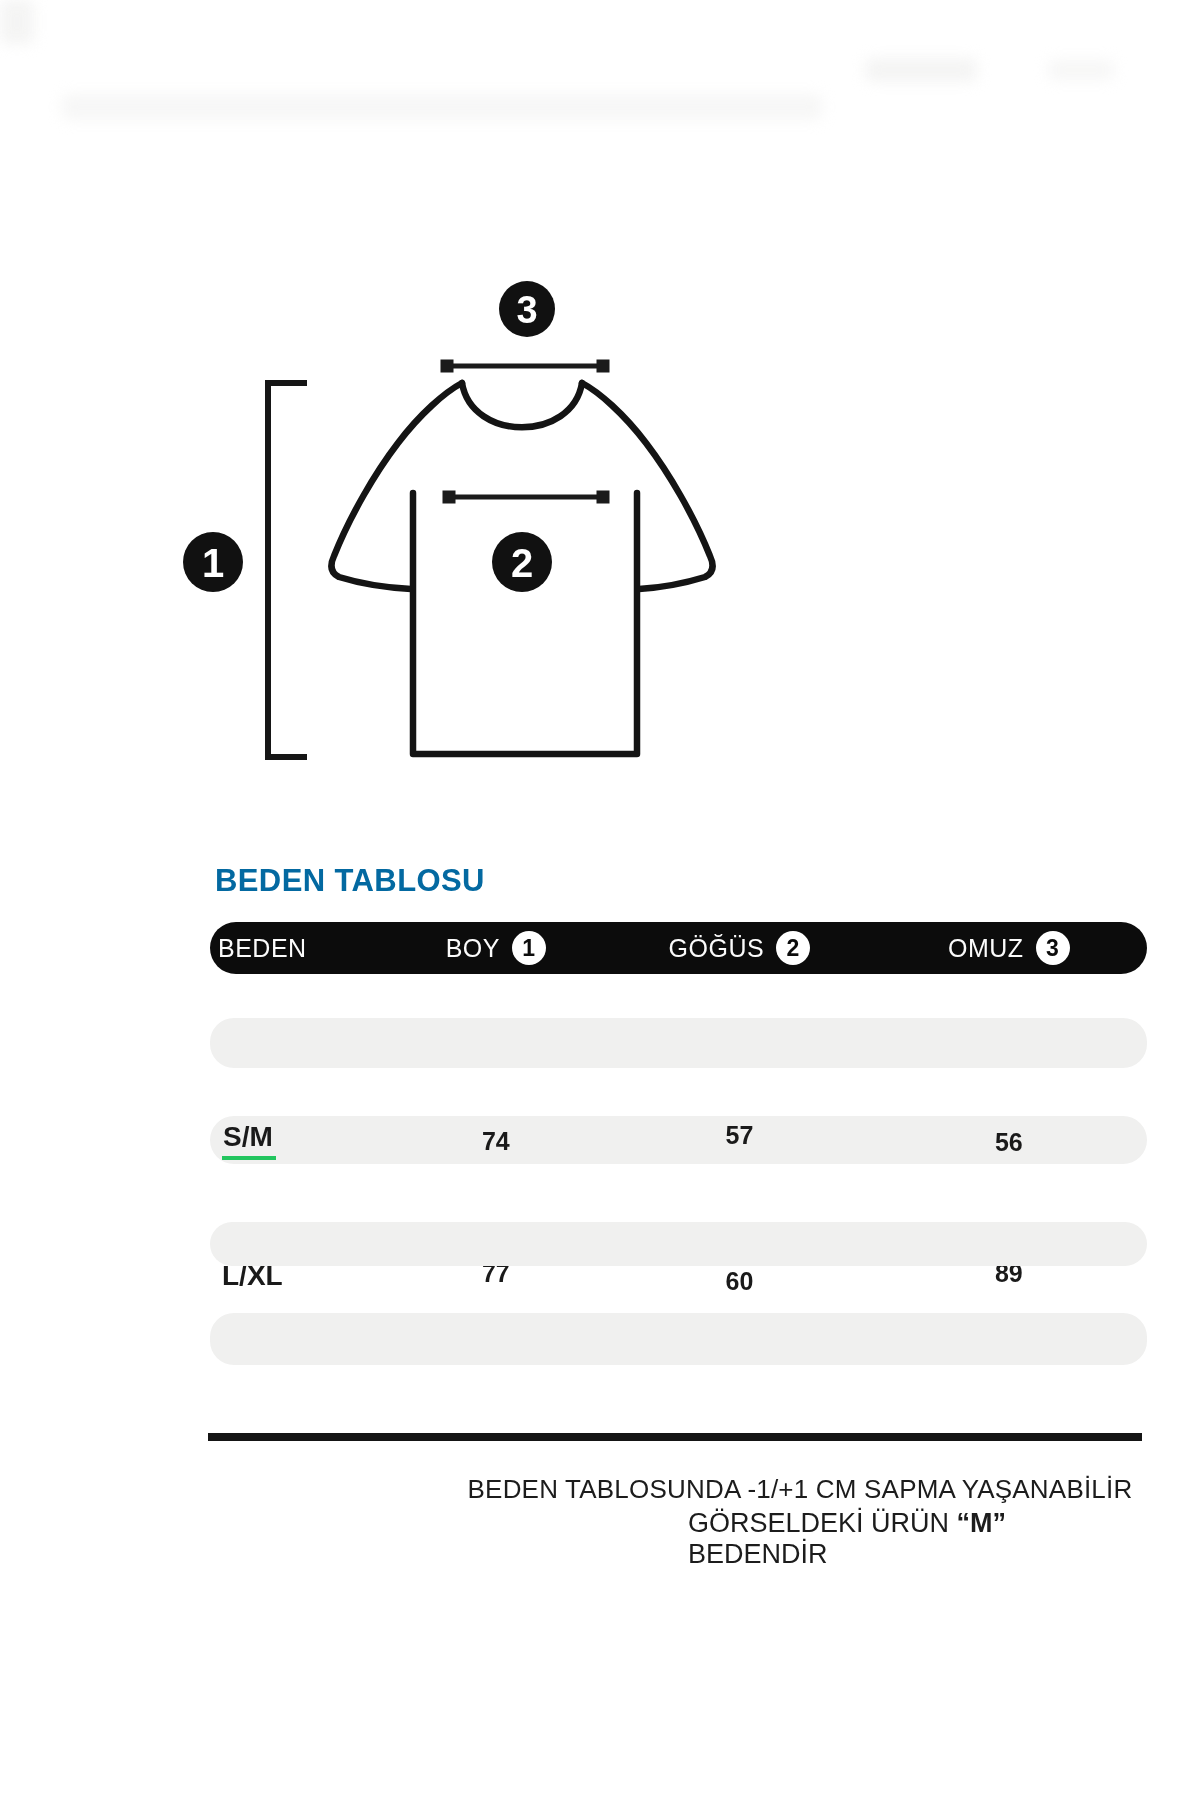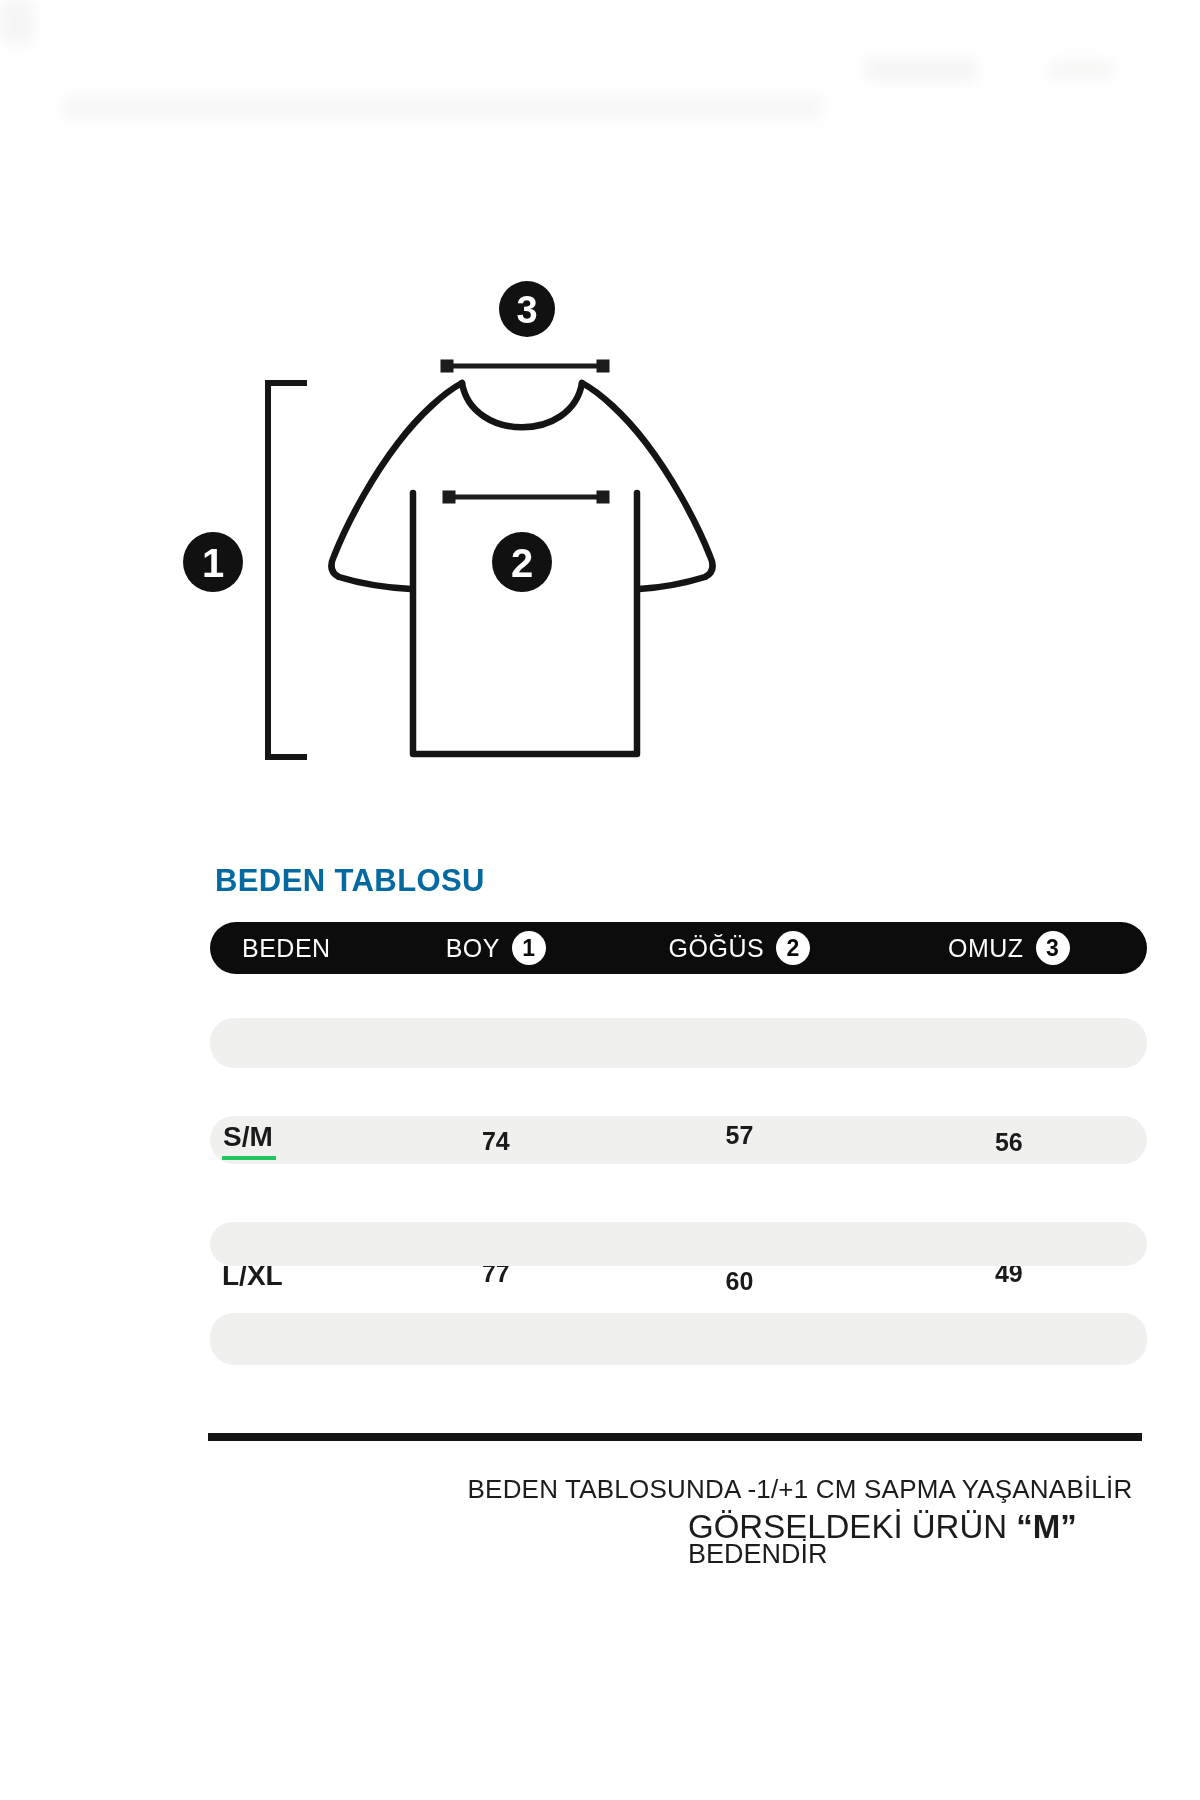--- a/index.html
+++ b/index.html
@@ -20,21 +20,21 @@
 
   
   .table-title{position:absolute;left:215px;top:863px;font-size:31px;font-weight:bold;letter-spacing:.4px;color:#0369a1;}
 
   
   .header-bar{
     position:absolute;left:210px;top:922px;width:937px;height:52px;border-radius:27px;
     background:#0c0c0c;display:grid;grid-template-columns:18.5% 24% 28% 29.5%;align-items:center;
   }
   .hcell{display:flex;align-items:center;justify-content:center;color:#fbfbfb;font-size:25px;letter-spacing:.5px;}
-  .hcell.first{justify-content:flex-start;padding-left:32px;}
+  .hcell.first{justify-content:flex-start;padding-left:8px;}
   .hbadge{
     width:34px;height:34px;border-radius:50%;background:#ffffff;color:#0c0c0c;
     display:flex;align-items:center;justify-content:center;font-weight:bold;font-size:23px;margin-left:12px;flex:0 0 auto;
   }
 
   
   .pill{position:absolute;left:210px;width:937px;background:#f0f0ef;border-radius:24px;}
   .pill-1{top:1018px;height:50px;}
   .pill-2{top:1222px;height:44px;}
   .pill-3{top:1313px;height:52px;}
@@ -47,21 +47,21 @@
   .row-lxl{top:1254px;height:44px;background:transparent;}
   .cell{display:flex;align-items:center;justify-content:center;font-size:25px;font-weight:bold;color:#1a1a1a;}
   .cell.first{justify-content:flex-start;padding-left:12px;font-size:28px;}
   .size-underline{display:inline-block;border-bottom:4px solid #22c55e;padding:0 3px 3px 1px;}
   .j-d1{transform:translateY(1px);}  .j-u1{transform:translateY(-5px);} .j-d2{transform:translateY(2px);}
   .j-u2{transform:translateY(-3px);} .j-d3{transform:translateY(5px);}  .j-u3{transform:translateY(-3px);}
 
   
   .thick-line{position:absolute;left:208px;top:1433px;width:934px;height:8px;background:#151515;}
   .footer-1{position:absolute;left:440px;top:1474px;width:720px;text-align:center;font-size:26px;letter-spacing:.2px;color:#1c1c1c;}
-  .footer-2{position:absolute;left:688px;top:1508px;font-size:33px;color:#1c1c1c;}
+  .footer-2{position:absolute;left:688px;top:1508px;font-size:27px;color:#1c1c1c;}
   .footer-3{position:absolute;left:688px;top:1539px;font-size:27px;color:#1c1c1c;}
   .bold{font-weight:bold;}
 </style>
 </head>
 <body>
 
 <div class="artifact art-a"></div>
 <div class="artifact art-b"></div>
 <div class="artifact art-c"></div>
 <div class="artifact art-d"></div>
@@ -132,21 +132,21 @@
   </div>
   <div class="cell j-d1">74</div>
   <div class="cell j-u1">57</div>
   <div class="cell j-d2">56</div>
 </div>
 
 <div class="data-row row-lxl">
   <div class="cell first">L/XL</div>
   <div class="cell j-u2">77</div>
   <div class="cell j-d3">60</div>
-  <div class="cell j-u3">49</div>
+  <div class="cell j-u3">89</div>
 </div>
 
 <div class="pill pill-2"></div>
 <div class="pill pill-3"></div>
 
 <div class="thick-line"></div>
 
 <div class="footer-1">BEDEN TABLOSUNDA -1/+1 CM SAPMA YAŞANABİLİR</div>
 <div class="footer-2">
   <span>GÖRSELDEKİ ÜRÜN </span><span class="bold">“M”</span>

